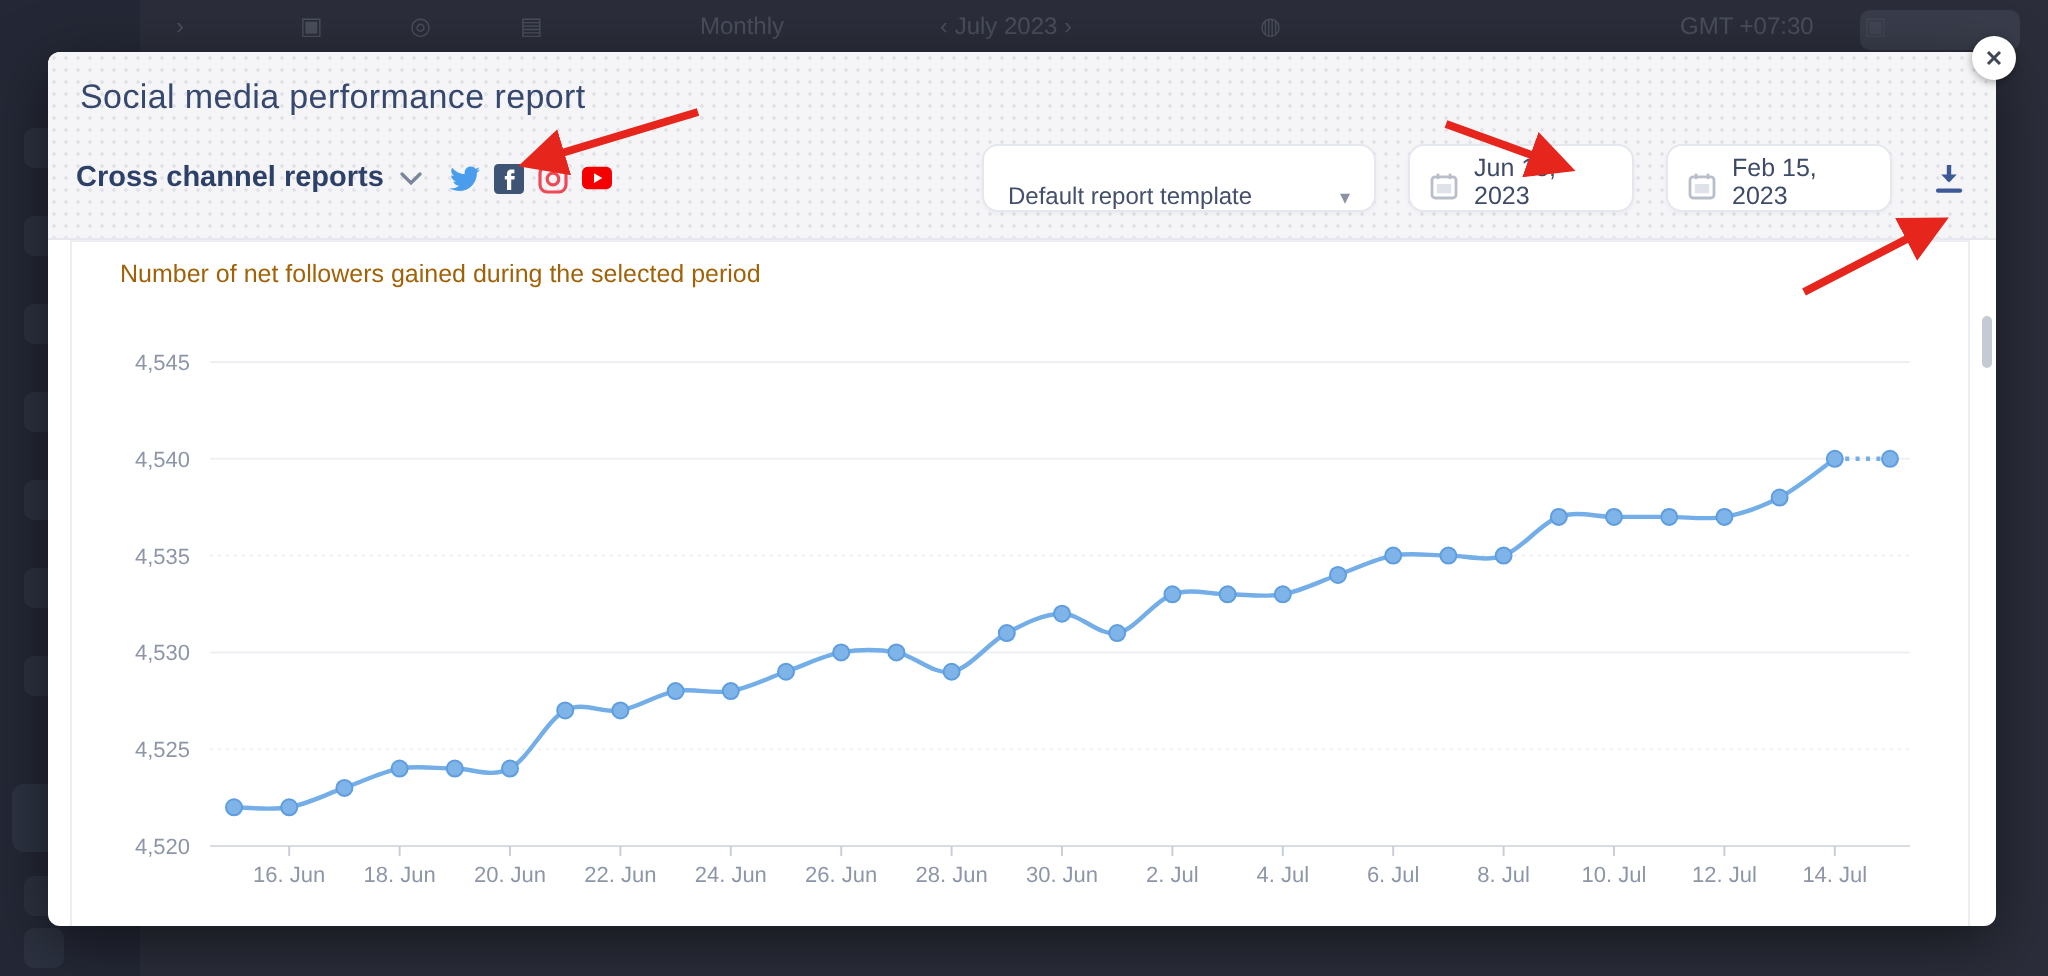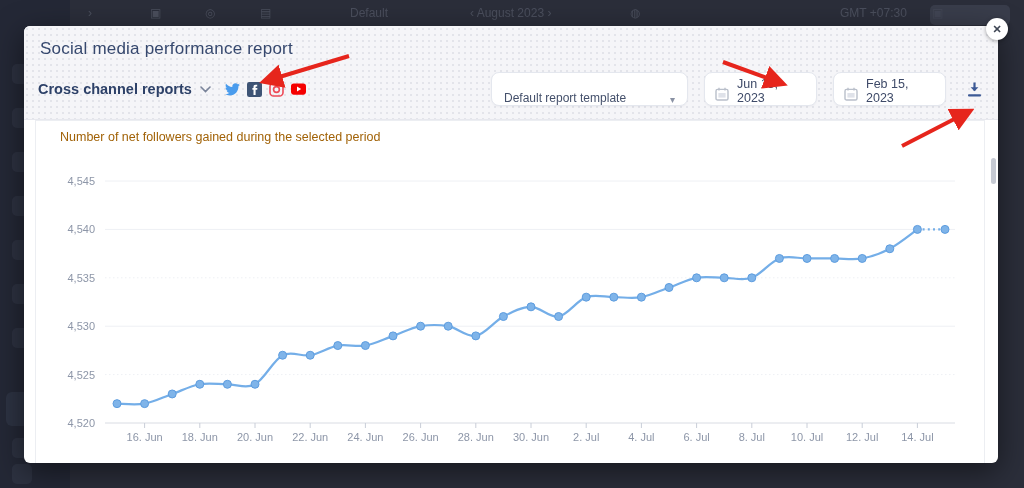--- a/index.html
+++ b/index.html
@@ -66,22 +66,22 @@
 </style>
 </head>
 <body>
 
 <div class="app-bg">
   <div class="topbar">
     <span class="ghost" style="left:18px">›</span>
     <span class="ghost" style="left:80px">▣</span>
     <span class="ghost" style="left:135px">◎</span>
     <span class="ghost" style="left:190px">▤</span>
-    <span class="ghost" style="left:280px">Default</span>
-    <span class="ghost" style="left:400px">‹   August 2023   ›</span>
+    <span class="ghost" style="left:280px">Monthly</span>
+    <span class="ghost" style="left:400px">‹   July 2023   ›</span>
     <span class="ghost" style="left:560px">◍</span>
     <span class="ghost" style="left:770px">GMT +07:30</span>
     <span class="ghost" style="left:862px">▣</span>
     <span class="ghost-btn"></span>
   </div>
   <div class="side-strip">
     <span class="ghost-ico" style="top:64px"></span>
     <span class="ghost-ico" style="top:108px"></span>
     <span class="ghost-ico" style="top:152px"></span>
     <span class="ghost-ico" style="top:196px"></span>

